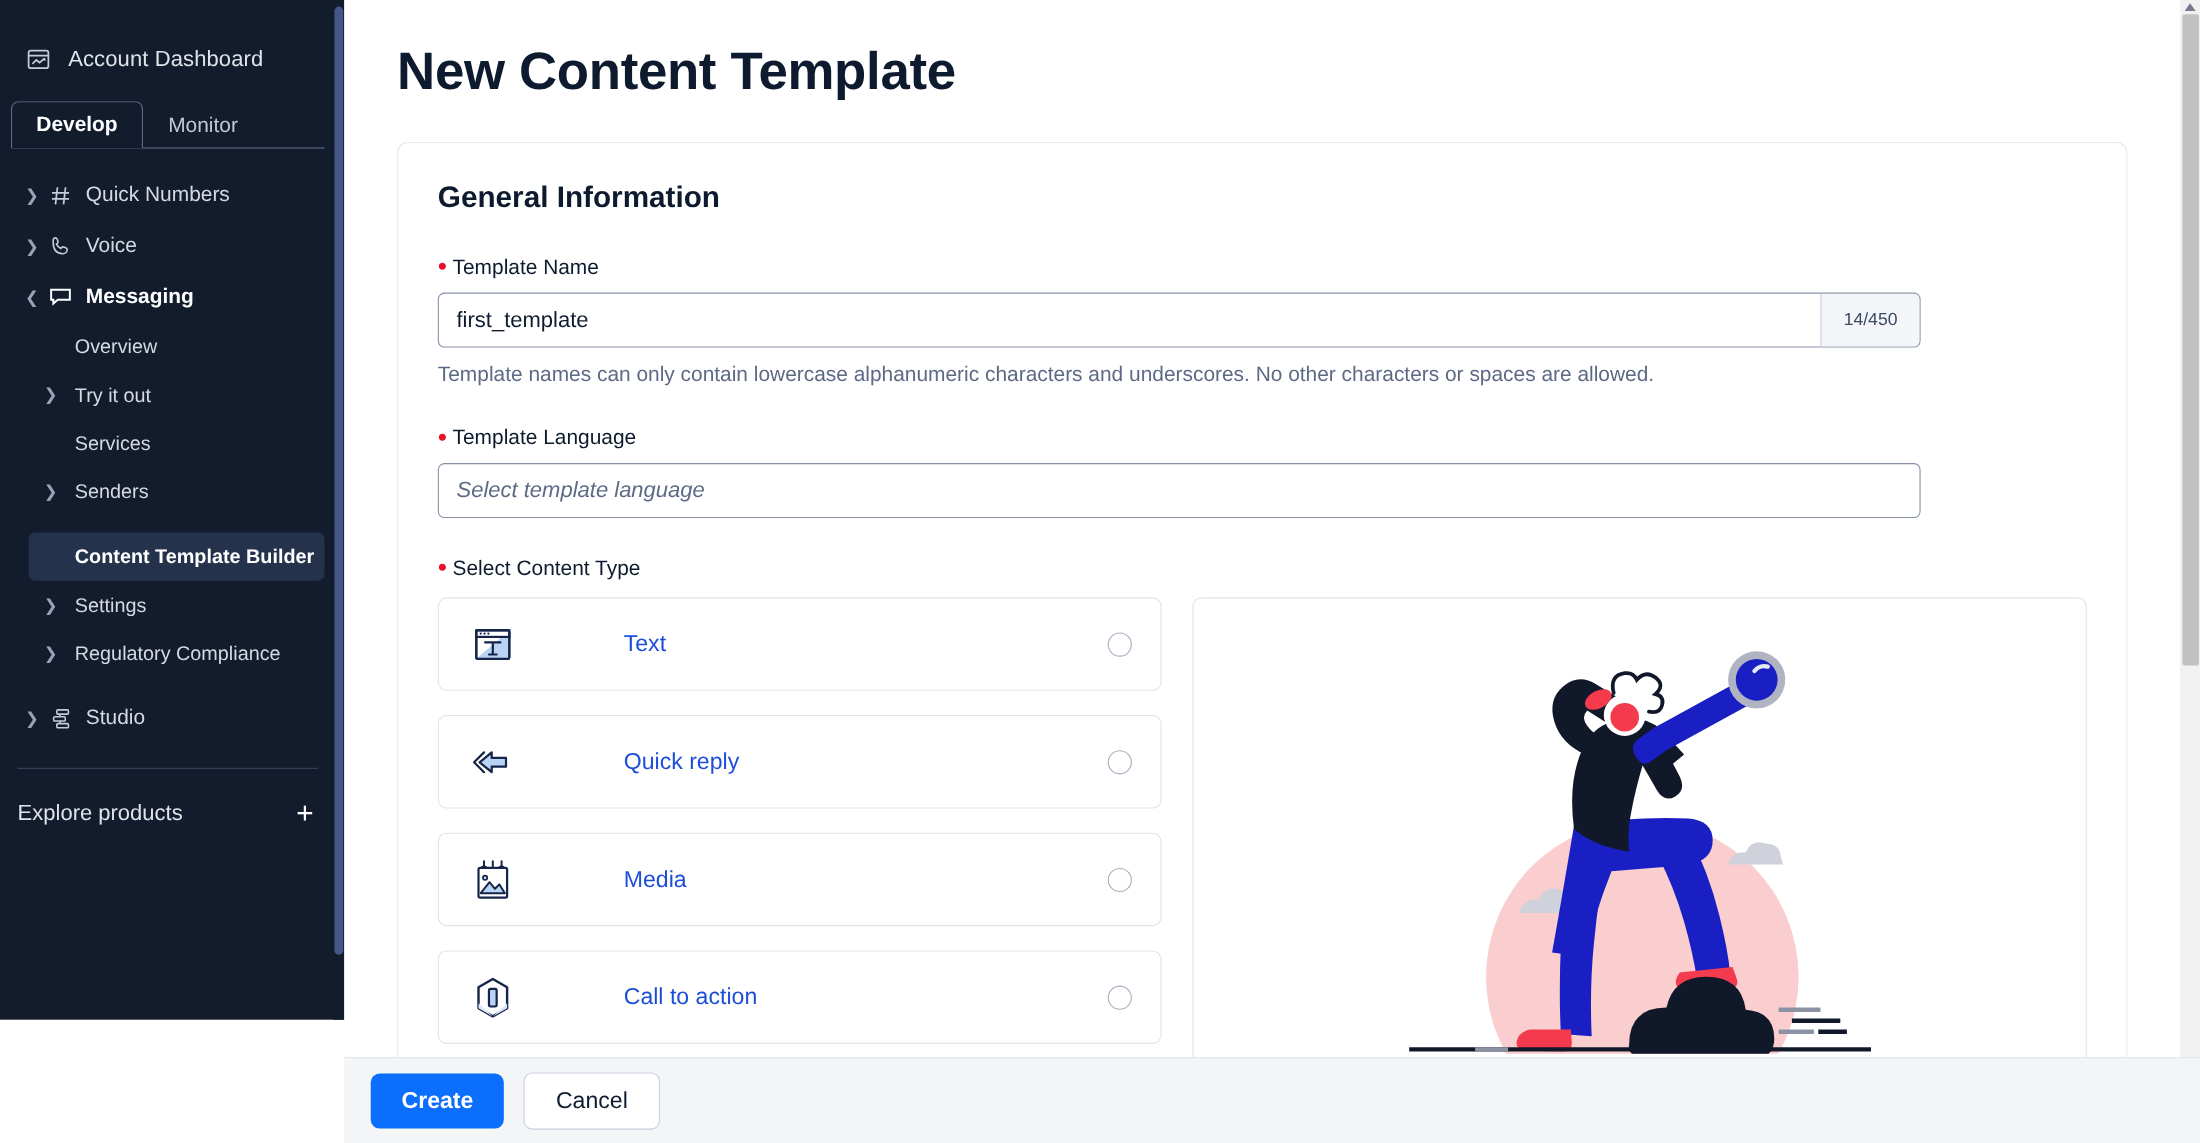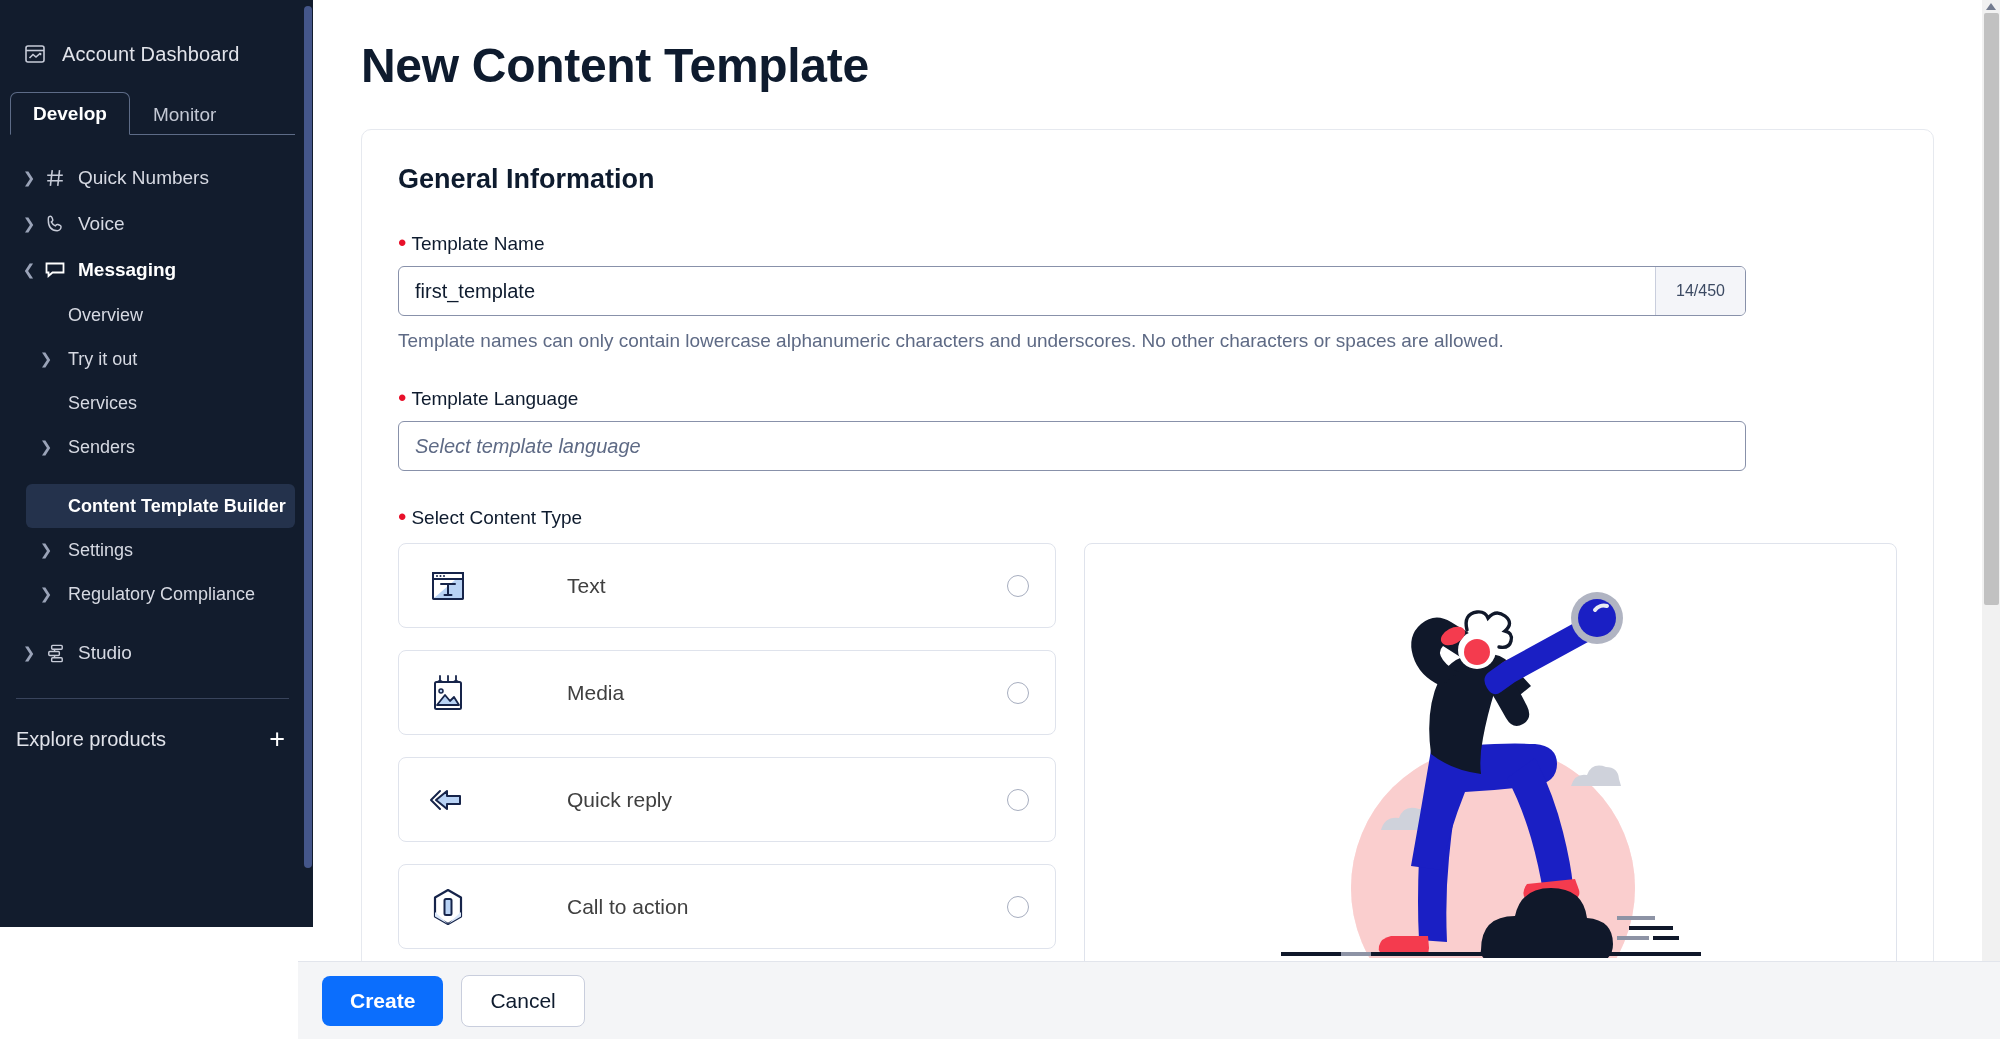--- a/index.html
+++ b/index.html
@@ -312,21 +312,21 @@
     padding: 0 26px 0 26px;
     cursor: pointer;
   }
   .ct-icon {
     width: 46px; flex: 0 0 46px;
     display: flex; align-items: center; justify-content: center;
   }
   .ct-label {
     flex: 1 1 auto;
     font-size: 21px;
-    color: #404040;
+    color: #1d4ed8;
     padding-left: 96px;
   }
   .ct-radio {
     width: 22px; height: 22px;
     flex: 0 0 22px;
     border: 1.5px solid #a7aebf;
     border-radius: 50%;
     background: #ffffff;
   }
 
@@ -367,21 +367,21 @@
     position: absolute;
     left: 2px; top: 13px;
     width: 15px; height: 592px;
     background: #c1c1c1;
     border-radius: 2px;
   }
 
   
   .footer-bar {
     position: absolute;
-    left: 298px; right: 0; bottom: 0;
+    left: 313px; right: 0; bottom: 0;
     height: 78px;
     background: #f4f5f7;
     border-top: 1px solid #e2e5ec;
     display: flex;
     align-items: center;
     gap: 18px;
     padding-left: 24px;
   }
   .btn-primary {
     background: #0b6efd;
@@ -585,46 +585,46 @@
                   <rect x="6" y="8" width="30" height="26" rx="1.5" fill="none" stroke="#16244a" stroke-width="2"></rect>
                 </svg>
               </span>
               <span class="ct-label">Text</span>
               <span class="ct-radio"></span>
             </div>
 
             <div class="ct-card">
               <span class="ct-icon">
                 <svg width="42" height="42" viewBox="0 0 42 42">
+                  <path d="M20 12 L9 21 L20 30 L20 25 L33 25 L33 17 L20 17 Z" fill="#b9d3f5" stroke="#16244a" stroke-width="2" stroke-linejoin="round"></path>
+                  <path d="M13 12 L4 21 L13 30" fill="none" stroke="#16244a" stroke-width="2" stroke-linejoin="round" stroke-linecap="round"></path>
+                </svg>
+              </span>
+              <span class="ct-label">Quick reply</span>
+              <span class="ct-radio"></span>
+            </div>
+
+            <div class="ct-card">
+              <span class="ct-icon">
+                <svg width="42" height="42" viewBox="0 0 42 42">
                   <path d="M13 4v7M21 4v7M29 4v7" stroke="#16244a" stroke-width="1.8" fill="none" stroke-linecap="round"></path>
                   <circle cx="13" cy="11" r="2.2" fill="#ffffff" stroke="#16244a" stroke-width="1.8"></circle>
                   <circle cx="29" cy="11" r="2.2" fill="#ffffff" stroke="#16244a" stroke-width="1.8"></circle>
                   <rect x="8" y="10" width="26" height="27" rx="1.5" fill="#ffffff" stroke="#16244a" stroke-width="2"></rect>
                   <circle cx="14" cy="19" r="2" fill="#b9d3f5" stroke="#16244a" stroke-width="1.5"></circle>
                   <path d="M10 33 L18 23 L23 29 L27 25 L32 33 Z" fill="#b9d3f5" stroke="#16244a" stroke-width="1.8" stroke-linejoin="round"></path>
                 </svg>
               </span>
               <span class="ct-label">Media</span>
               <span class="ct-radio"></span>
             </div>
 
             <div class="ct-card">
               <span class="ct-icon">
                 <svg width="42" height="42" viewBox="0 0 42 42">
-                  <path d="M20 12 L9 21 L20 30 L20 25 L33 25 L33 17 L20 17 Z" fill="#b9d3f5" stroke="#16244a" stroke-width="2" stroke-linejoin="round"></path>
-                  <path d="M13 12 L4 21 L13 30" fill="none" stroke="#16244a" stroke-width="2" stroke-linejoin="round" stroke-linecap="round"></path>
-                </svg>
-              </span>
-              <span class="ct-label">Quick reply</span>
-              <span class="ct-radio"></span>
-            </div>
-
-            <div class="ct-card">
-              <span class="ct-icon">
-                <svg width="42" height="42" viewBox="0 0 42 42">
                   <path d="M21 4 L34 11.5 L34 30.5 L21 38 L8 30.5 L8 11.5 Z" fill="#ffffff" stroke="#16244a" stroke-width="2.2" stroke-linejoin="round"></path>
                   <path d="M8 26 L21 38 L34 26 L34 30.5 L21 38 L8 30.5 Z" fill="#dbe8fa"></path>
                   <rect x="17.5" y="13" width="7" height="16" rx="1.5" fill="#b9d3f5" stroke="#16244a" stroke-width="2"></rect>
                 </svg>
               </span>
               <span class="ct-label">Call to action</span>
               <span class="ct-radio"></span>
             </div>
 
           </div>

